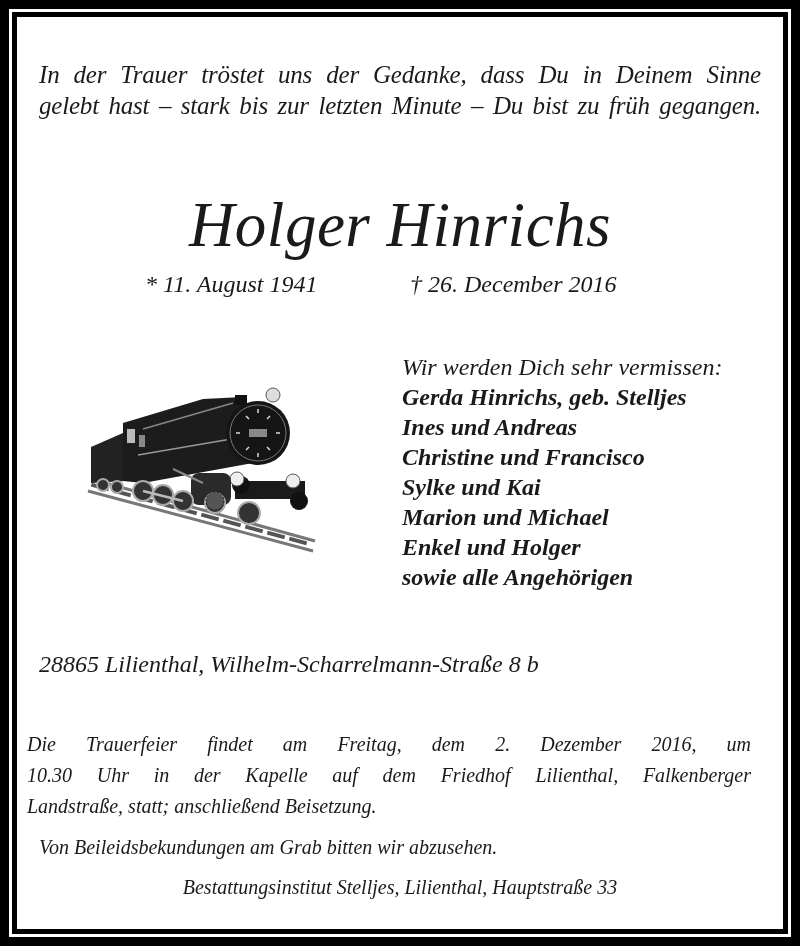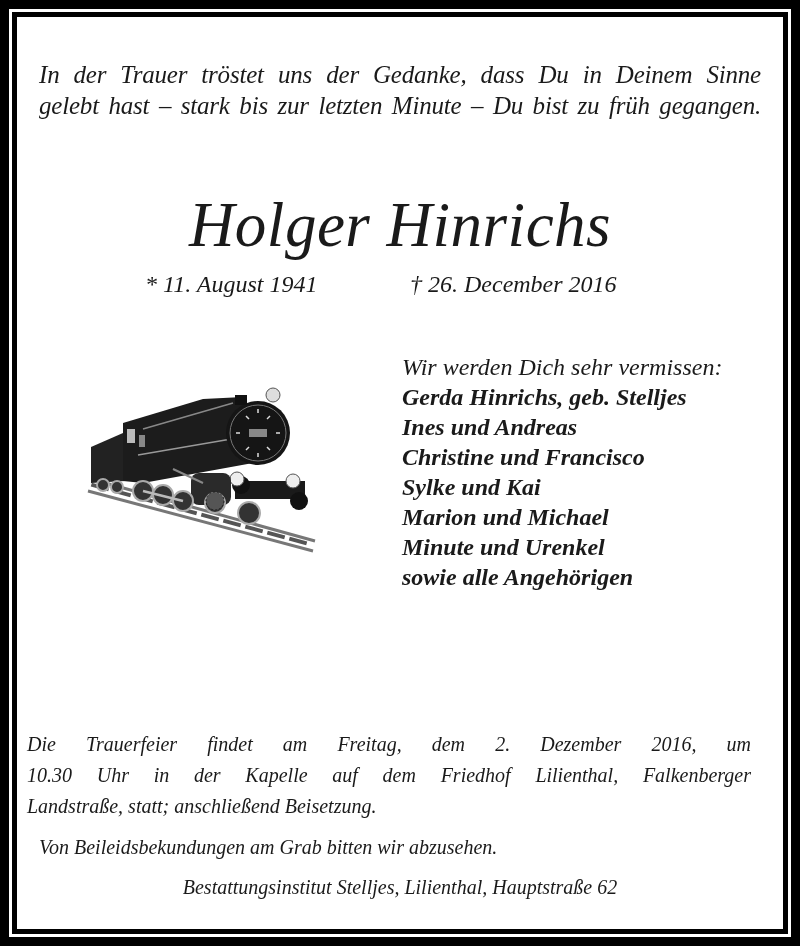--- a/index.html
+++ b/index.html
@@ -142,27 +142,28 @@
     </svg>
   </div>
 
   <div class="abs family it">
     <span class="intro">Wir werden Dich sehr vermissen:</span>
     <span class="member"><span>Gerda Hinrichs,</span><span class="note"> geb. Stelljes</span></span>
     <span class="member">Ines und Andreas</span>
     <span class="member">Christine und Francisco</span>
     <span class="member">Sylke und Kai</span>
     <span class="member">Marion und Michael</span>
-    <span class="member">Minute und Urenkel</span>
+    <span class="member">Enkel und Holger</span>
     <span class="member">sowie alle Angehörigen</span>
   </div>
 
+  <div class="abs address it">28865 Lilienthal, Wilhelm-Scharrelmann-Straße 8 b</div>
 
   <div class="abs service it">
     <span>Die Trauerfeier findet am Freitag, dem 2. Dezember 2016, um</span>
     <span>10.30 Uhr in der Kapelle auf dem Friedhof Lilienthal, Falkenberger</span>
     <span class="last">Landstraße, statt; anschließend Beisetzung.</span>
   </div>
 
   <div class="abs condolence it">Von Beileidsbekundungen am Grab bitten wir abzusehen.</div>
 
-  <div class="abs undertaker it">Bestattungsinstitut Stelljes, Lilienthal, Hauptstraße 62</div>
+  <div class="abs undertaker it">Bestattungsinstitut Stelljes, Lilienthal, Hauptstraße 33</div>
 </div>
 
 </body></html>

